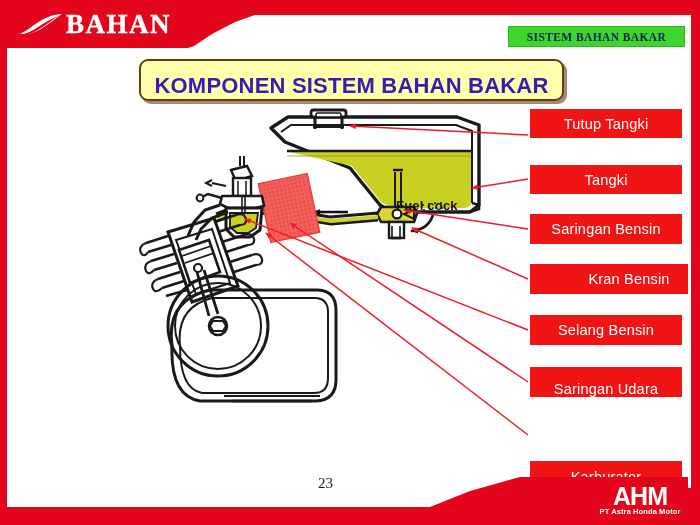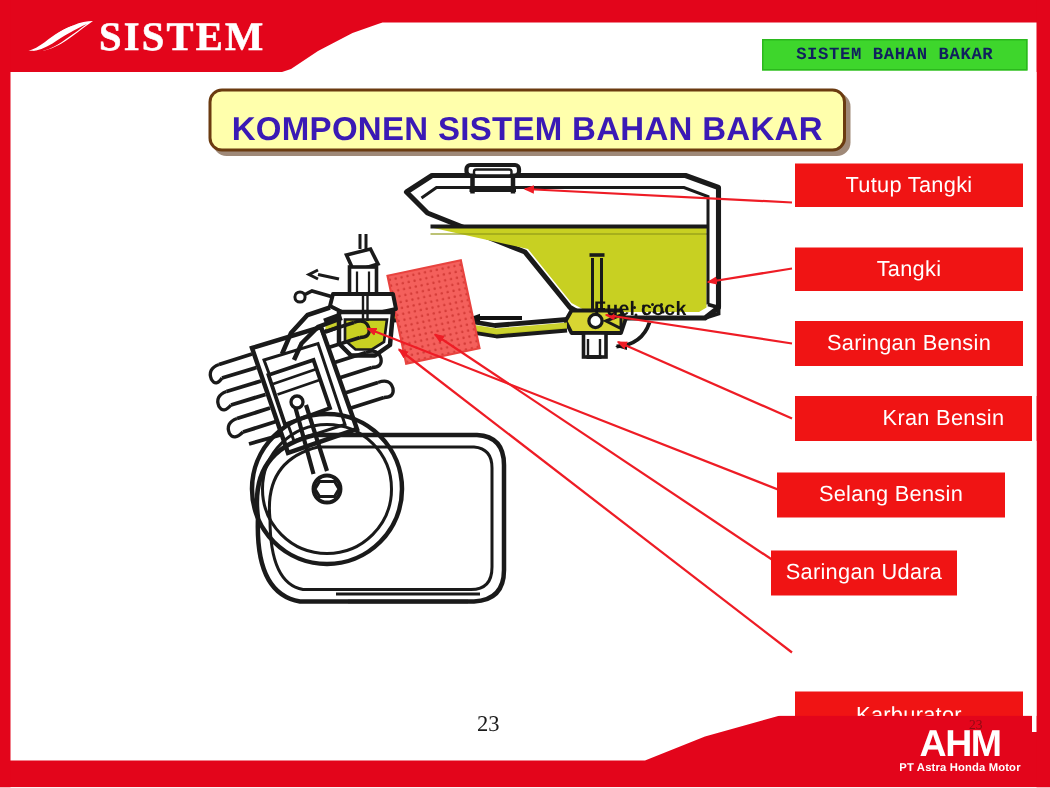--- a/index.html
+++ b/index.html
@@ -31,21 +31,21 @@
     line-height:31px;
   }
 
   
   .topic-badge{
     position:absolute;left:508px;top:26px;width:175px;height:19px;
     background:#3ed62c;border:1px solid #2bb81d;
     display:flex;align-items:center;justify-content:center;
   }
   .topic-badge span{
-    font-family:Liberation Mono, monospace;font-weight:bold;
+    font-family:Liberation Serif, serif;font-weight:bold;
     font-size:11.5px;color:#10205e;letter-spacing:0.4px;white-space:nowrap;
   }
 
   
   .title-box{
     position:absolute;left:139px;top:59px;width:421px;height:38px;
     background:#ffffac;border:2px solid #6b3b10;border-radius:9px;
     box-shadow:3px 3px 0 rgba(80,40,10,.55);
     display:flex;align-items:flex-end;justify-content:center;
   }
@@ -257,24 +257,24 @@
   </div>
   <div class="label-box" style="left:530px;top:165px;width:152px;height:29px;">
     <span>Tangki</span>
   </div>
   <div class="label-box" style="left:530px;top:214px;width:152px;height:30px;">
     <span>Saringan Bensin</span>
   </div>
   <div class="label-box" style="left:530px;top:264px;width:152px;height:30px;padding-left:23px;">
     <span>Kran Bensin</span>
   </div>
-  <div class="label-box" style="left:518px;top:315px;width:152px;height:30px;">
+  <div class="label-box" style="left:530px;top:315px;width:152px;height:30px;">
     <span>Selang Bensin</span>
   </div>
-  <div class="label-box" style="left:514px;top:367px;width:124px;height:30px;">
+  <div class="label-box" style="left:530px;top:367px;width:152px;height:30px;align-items:flex-end;">
     <span>Saringan Udara</span>
   </div>
   <div class="label-box" style="left:530px;top:420px;width:152px;height:31px;margin-top:41px;">
     <span>Karburator</span>
   </div>
 
   <div class="title-box">
     <span>KOMPONEN SISTEM BAHAN BAKAR</span>
   </div>
 
@@ -282,21 +282,21 @@
 
   <div class="honda-logo">
     <svg class="wing" viewBox="0 0 46 26" xmlns="http://www.w3.org/2000/svg">
       <path d="M44,2 C36,2 26,6 18,12 C13,16 8,20 3,22 C9,23 16,21 23,17
                C31,12 38,6 44,2 Z" fill="#ffffff"></path>
       <path d="M40,4 C33,7 24,12 17,17 C12,20 7,22 3,22 C2,22 2,23 4,23
                C10,23 18,20 26,14 C32,10 37,6 40,4 Z" fill="#e3051b"></path>
       <path d="M31,5 C25,7 18,11 12,16 C8,19 4,21 1,22 C6,22 13,19 20,14
                C25,10 29,7 31,5 Z" fill="#ffffff"></path>
     </svg>
-    <div class="honda-word">SISTEM</div>
+    <div class="honda-word">BAHAN</div>
   </div>
 
   <div class="topic-badge">
     <span>SISTEM BAHAN BAKAR</span>
   </div>
 
   <div class="footer-sweep"></div>
   <div class="page-num">23</div>
   <div class="page-num-small">23</div>
   <div class="ahm">

